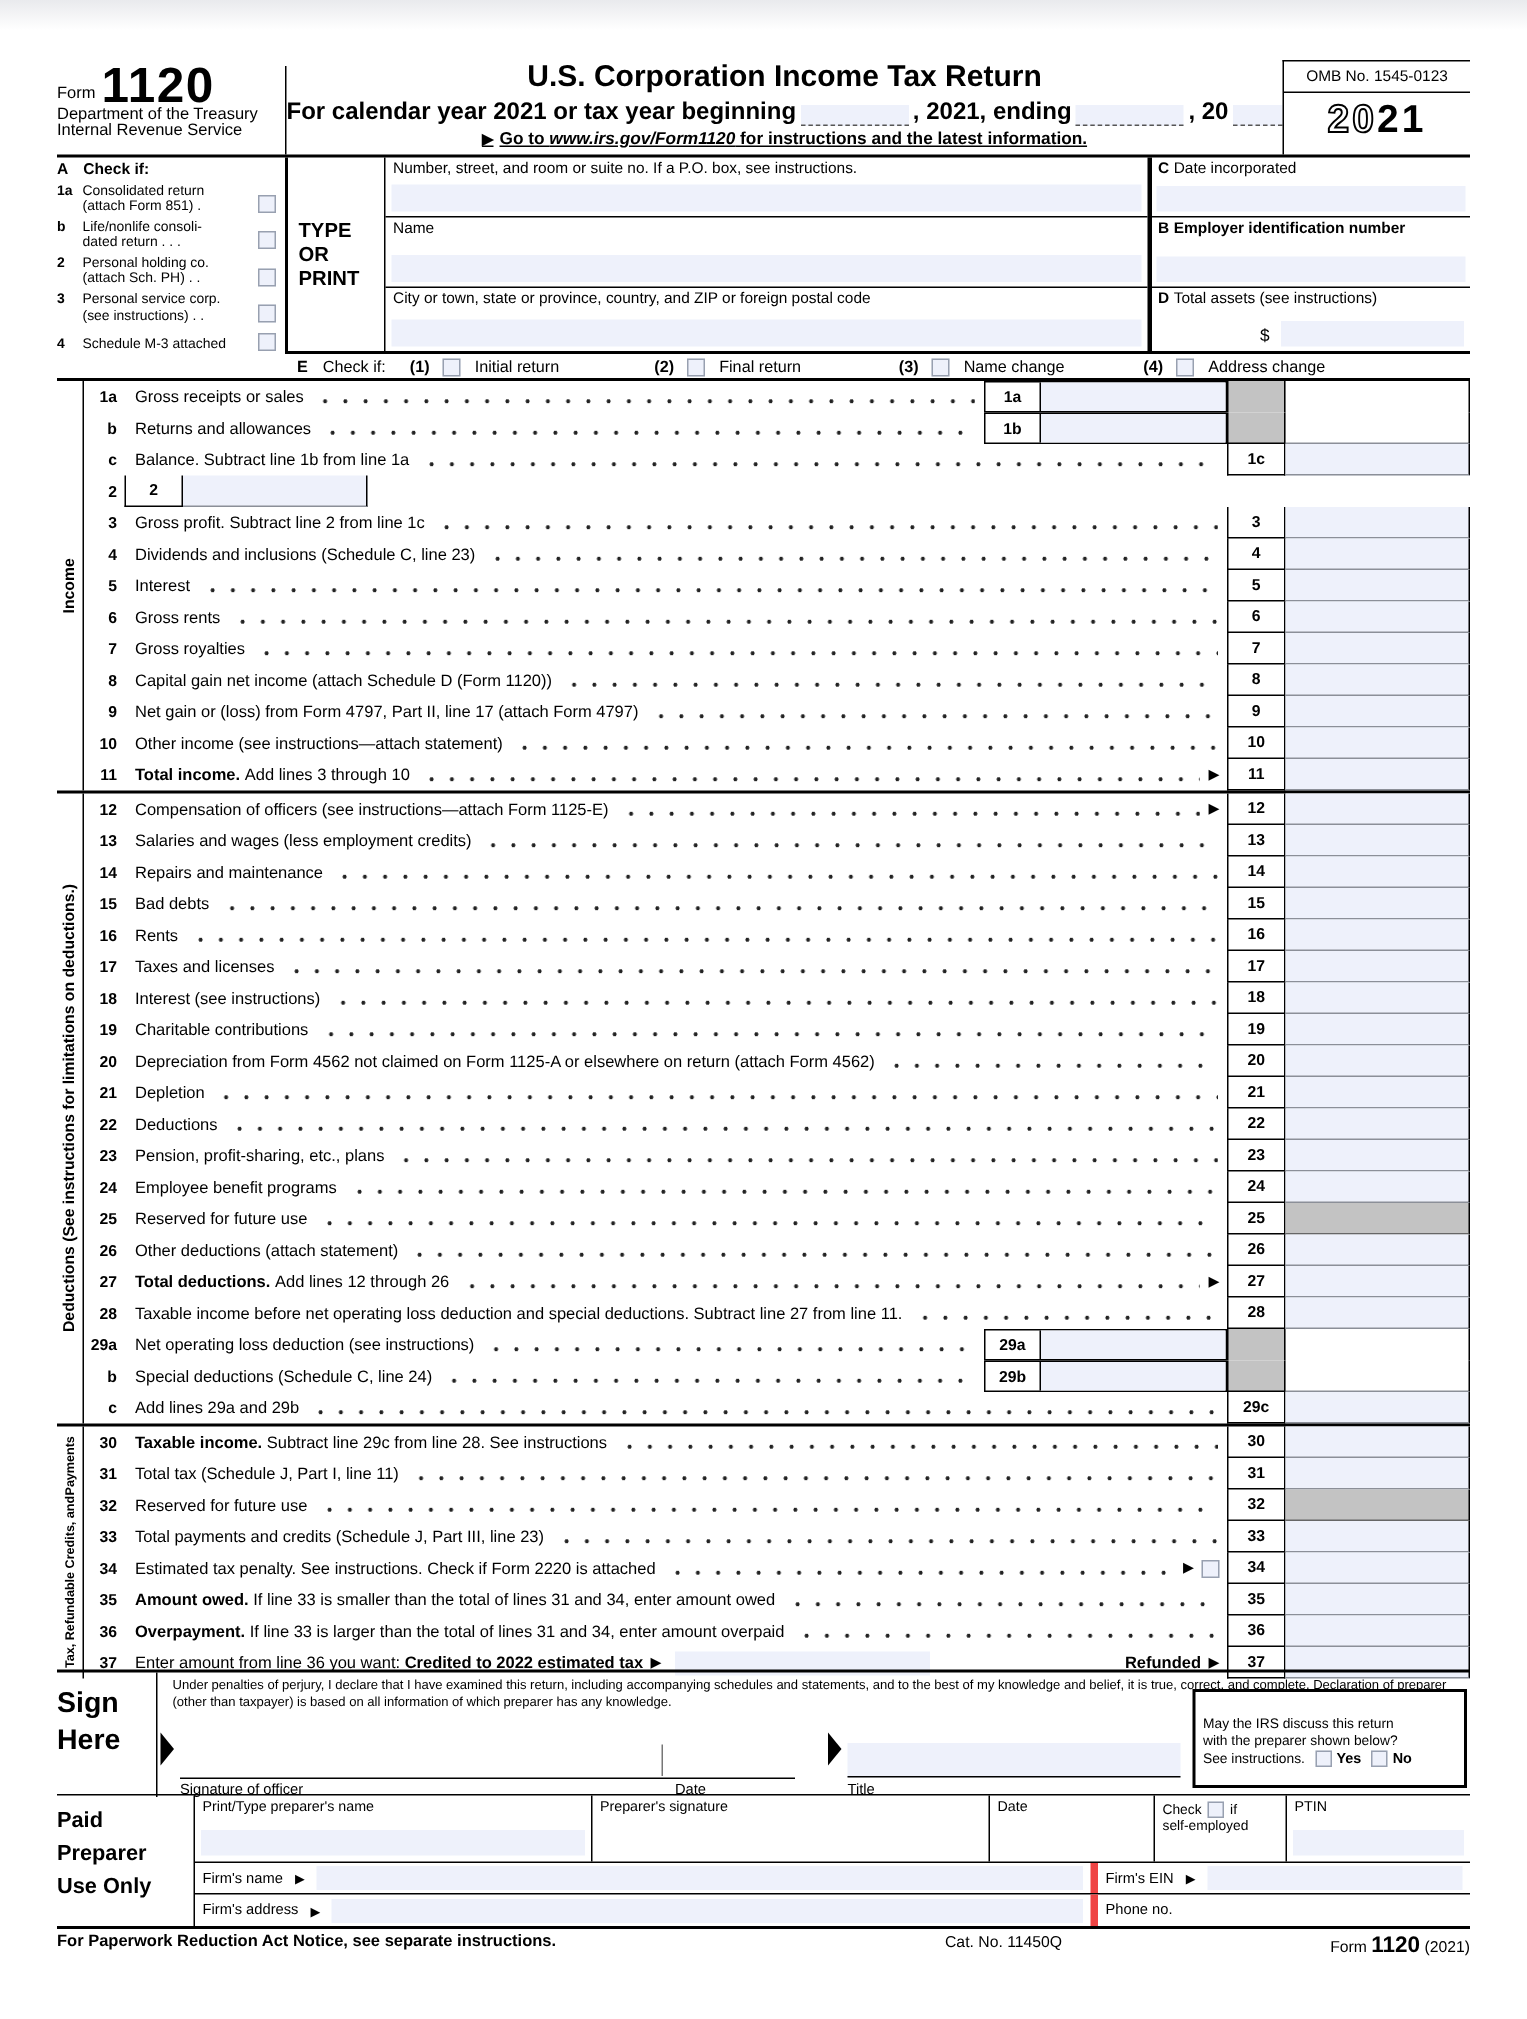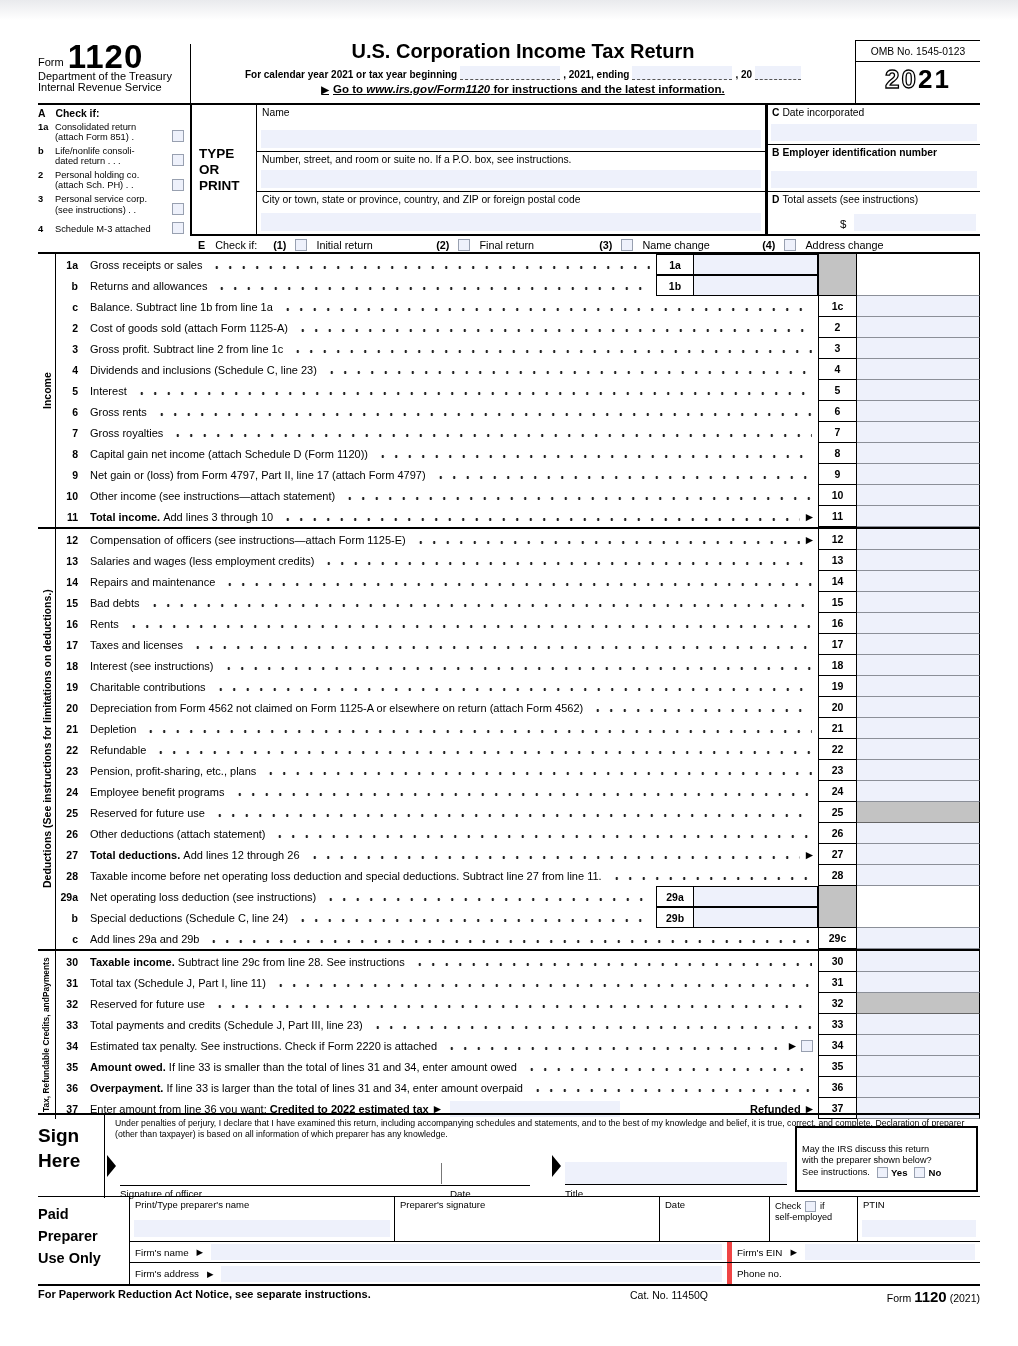--- a/index.html
+++ b/index.html
@@ -13,21 +13,21 @@
   
   #header{position:absolute;left:38px;top:40px;width:942px;height:63px;}
   #h-left{position:absolute;left:0;top:2px;width:150px;}
   #h-formline{display:flex;align-items:flex-end;gap:4px;}
   #h-formword{font-size:11px;padding-bottom:3px;}
   #h-num{font-size:33px;font-weight:bold;letter-spacing:1px;line-height:29px;}
   .dept{font-size:11px;line-height:10.5px;}
   #h-vline1{position:absolute;left:152px;top:4px;height:59px;width:1px;background:#000;}
   #h-center{position:absolute;left:153px;top:0;width:664px;text-align:center;}
   #h-title{font-size:20px;font-weight:bold;line-height:22px;}
-  #h-cal{font-size:10px;font-weight:bold;margin-top:4px;display:flex;align-items:flex-end;
+  #h-cal{font-size:16px;font-weight:bold;margin-top:4px;display:flex;align-items:flex-end;
          justify-content:center;gap:3px;white-space:nowrap;text-align:center;}
   .hfield{display:inline-block;height:13px;border-bottom:1.4px dashed #555;}
   .w95{width:100px;}.w42{width:46px;}
   #h-goto{font-size:11.5px;font-weight:bold;margin-top:3px;text-decoration:underline;}
   #h-goto i{font-style:italic;}
   #h-goto .arr{font-size:10px;margin-right:4px;}
   #h-right{position:absolute;left:817px;top:0;width:125px;height:63px;
            border-left:1.6px solid #000;border-top:1px solid #000;box-sizing:border-box;}
   #omb{font-size:10.3px;text-align:center;padding:5px 0 4px;border-bottom:1.6px solid #000;}
   #year{text-align:center;font-size:26px;padding-top:2px;letter-spacing:2px;}
@@ -244,26 +244,26 @@
         </div>
     </div>
 
     <div id="type-box">
       <div id="tp-label">
         <span>TYPE</span>
         <span>OR</span>
         <span>PRINT</span>
       </div>
       <div id="tp-fields">
+        <div class="tp-row" id="tp-r2">
+          <div class="tp-lab">Number, street, and room or suite no. If a P.O. box, see instructions.</div>
+          <div class="tp-fill fld"></div>
+        </div>
         <div class="tp-row" id="tp-r1">
           <div class="tp-lab">Name</div>
-          <div class="tp-fill fld"></div>
-        </div>
-        <div class="tp-row" id="tp-r2">
-          <div class="tp-lab">Number, street, and room or suite no. If a P.O. box, see instructions.</div>
           <div class="tp-fill fld"></div>
         </div>
         <div class="tp-row" id="tp-r3">
           <div class="tp-lab">City or town, state or province, country, and ZIP or foreign postal code</div>
           <div class="tp-fill fld"></div>
         </div>
       </div>
     </div>
 
     <div id="bcd">
@@ -346,24 +346,20 @@
             <span class="rnum">c</span>
             <div class="rlabel">
               <span class="lt">Balance. Subtract line 1b from line 1a</span>
               <span class="dots"></span>
             </div>
             <div class="numbox">1c</div>
             <div class="amount fld"></div>
           </div>
           <div class="trow">
             <span class="rnum">2</span>
-            <div class="rlabel">
-              <span class="lt">Cost of goods sold (attach Form 1125-A)</span>
-              <span class="dots"></span>
-            </div>
             <div class="numbox">2</div>
             <div class="amount fld"></div>
           </div>
           <div class="trow">
             <span class="rnum">3</span>
             <div class="rlabel">
               <span class="lt">Gross profit. Subtract line 2 from line 1c</span>
               <span class="dots"></span>
             </div>
             <div class="numbox">3</div>
@@ -537,21 +533,21 @@
             <div class="rlabel">
               <span class="lt">Depletion</span>
               <span class="dots"></span>
             </div>
             <div class="numbox">21</div>
             <div class="amount fld"></div>
           </div>
           <div class="trow">
             <span class="rnum">22</span>
             <div class="rlabel">
-              <span class="lt">Refundable</span>
+              <span class="lt">Deductions</span>
               <span class="dots"></span>
             </div>
             <div class="numbox">22</div>
             <div class="amount fld"></div>
           </div>
           <div class="trow">
             <span class="rnum">23</span>
             <div class="rlabel">
               <span class="lt">Pension, profit-sharing, etc., plans</span>
               <span class="dots"></span>

